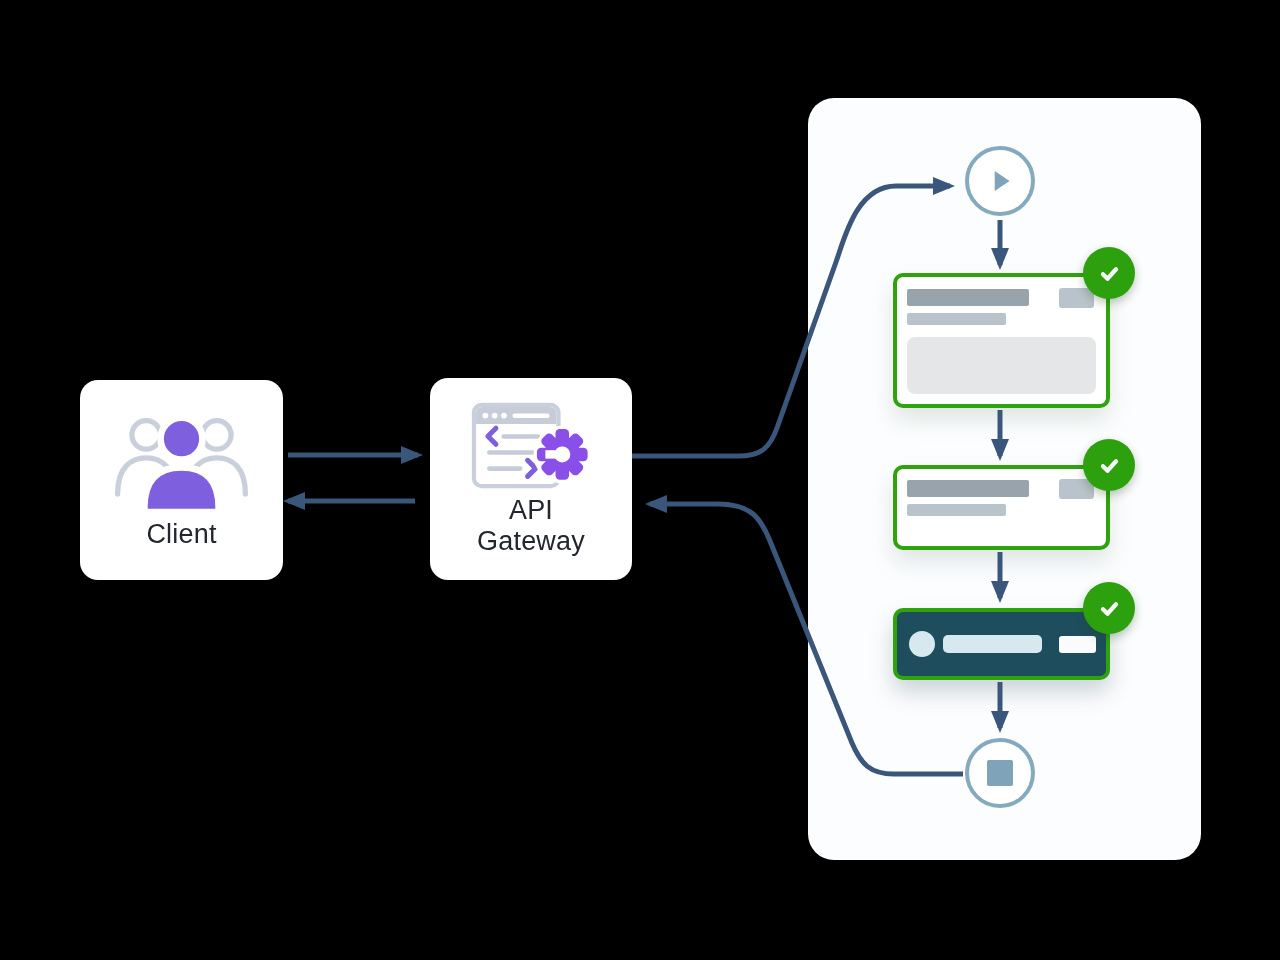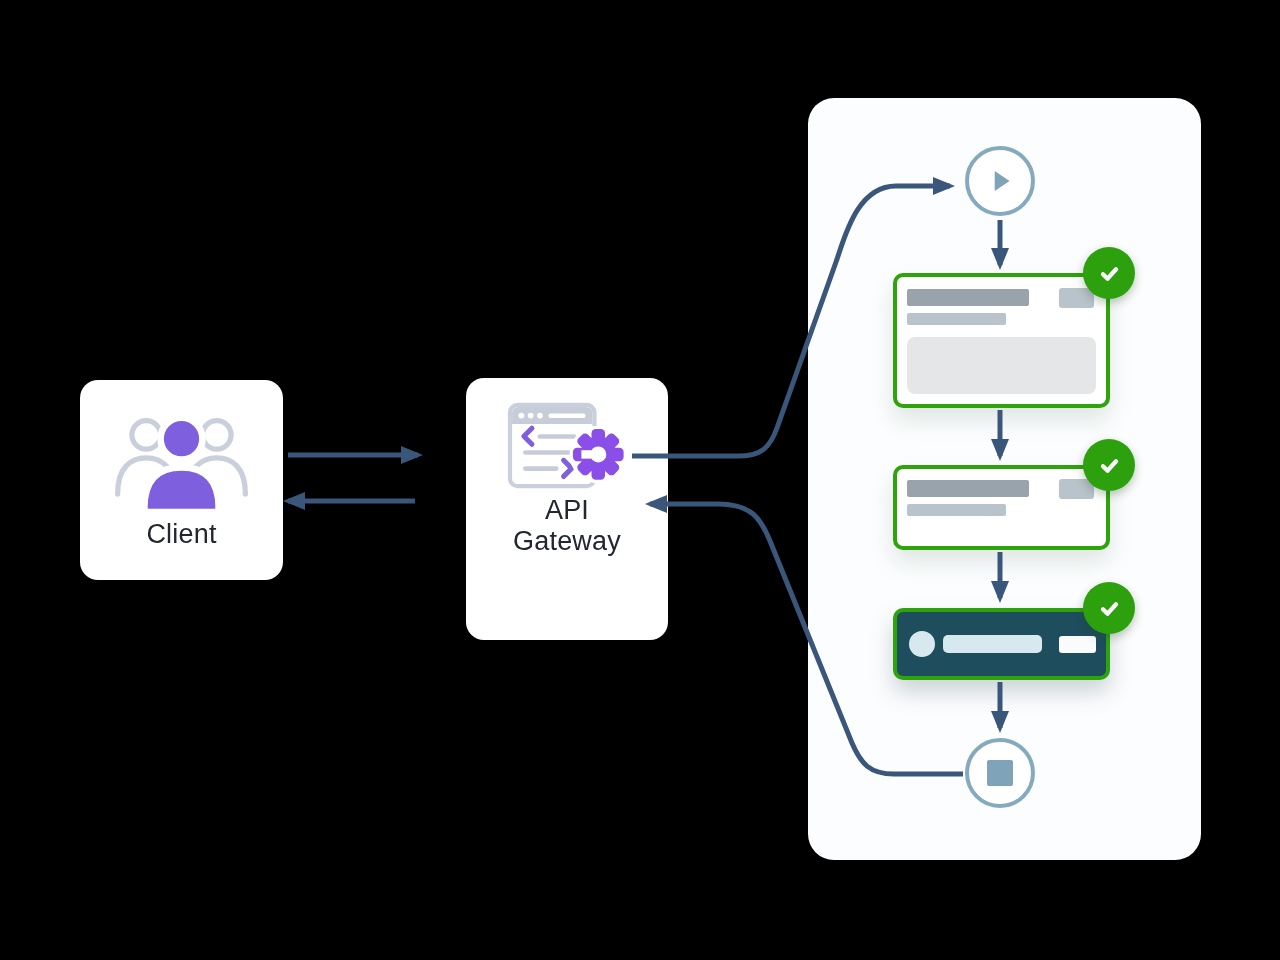--- a/index.html
+++ b/index.html
@@ -25,21 +25,21 @@
     font-weight: 500;
     letter-spacing: .2px;
     text-align:center;
     line-height: 31px;
   }
 
   #client-card  { left:80px;  top:380px; width:203px; height:200px; }
   #client-icon  { margin-top:30px; }
   #client-label { margin-top:2px; }
 
-  #gateway-card  { left:430px; top:378px; width:202px; height:262px;margin-left:36px; }
+  #gateway-card  { left:430px; top:378px; width:202px; height:202px; }
   #gateway-icon  { margin-top:24px; }
   #gateway-label { margin-top:0px; }
 
   
   #workflow-panel {
     left:808px; top:98px; width:393px; height:762px;
     background: var(--panel-bg,#fcfdfe);
     border-radius: 26px;
   }
 

